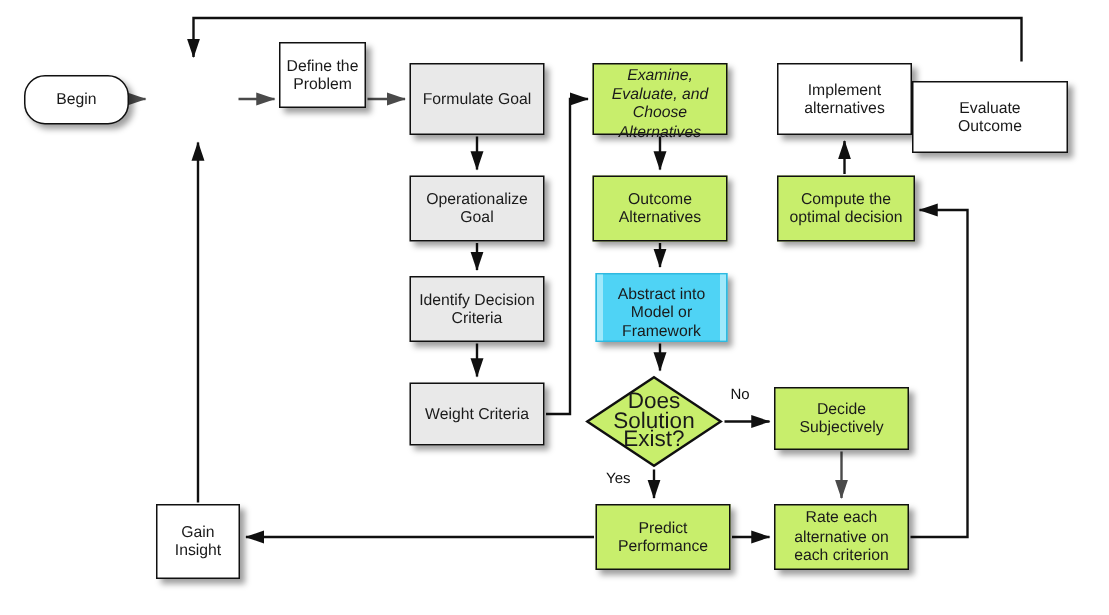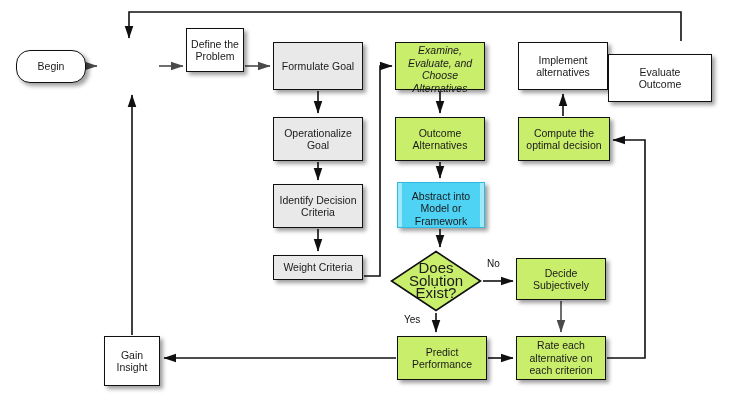--- a/index.html
+++ b/index.html
@@ -208,21 +208,21 @@
 Criteria</span>
   </div>
 
   <div class="node fill-cyan" style="left:397px;top:182px;width:88px;height:46px;border-color:#2fb9e0;align-items:flex-end;">
     <span class="cyanframe"></span>
     <span class="lbl">Abstract into
 Model or
 Framework</span>
   </div>
 
-  <div class="node fill-gray" style="left:273px;top:255px;width:90px;height:25px;text-align:center;">
+  <div class="node fill-gray" style="left:273px;top:255px;width:90px;height:42px;text-align:center;">
     <span class="lbl">Weight Criteria</span>
   </div>
 
   <div class="node fill-green" style="left:516px;top:258px;width:90px;height:42px;">
     <span class="lbl">Decide
 Subjectively</span>
   </div>
 
   <div class="node fill-white" style="left:104px;top:336px;width:56px;height:50px;">
     <span class="lbl">Gain

